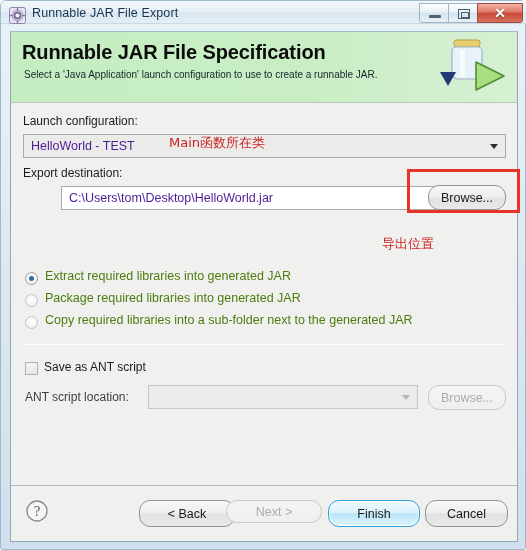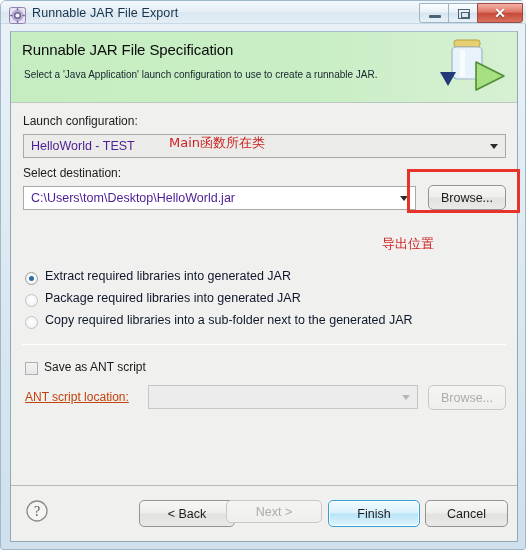--- a/index.html
+++ b/index.html
@@ -95,71 +95,71 @@
   
   .header {
     position: absolute;
     left: 0; top: 0;
     width: 506px; height: 71px;
     background: linear-gradient(to right, #c6edc2 0%, #c9eec5 60%, #d7f0d3 100%);
     border-bottom: 1px solid #b9c9bd;
   }
   .header-title {
     position: absolute; left: 11px; top: 9px;
-    font-size: 15px; font-weight: normal; color: #0b0b0b;
+    font-size: 20px; font-weight: bold; color: #0b0b0b;
     letter-spacing: -.1px;
   }
   .header-sub {
     position: absolute; left: 13px; top: 33px;
     width: 430px;
     font-size: 10px; color: #16242b; line-height: 20px;
   }
   .jar-art {
     position: absolute; right: 7px; top: 2px;
     width: 76px; height: 66px;
   }
 
   
   .form { position: absolute; left: 0; top: 72px; width: 506px; height: 400px; background:#f0f0ef; }
 
   .lbl {
     position: absolute;
     font-size: 12px; color: #1b1b1b;
     white-space: nowrap;
   }
-  .lbl.disabled { color: #c2410c; text-decoration: underline; }
+  .lbl.disabled { color: #404040; }
 
   .combo {
     position: absolute;
     height: 24px;
     background: #ebebea;
     border: 1px solid #a9a9a8;
     display: flex; align-items: center;
   }
   .combo .val {
     font-size: 12.5px; color: #4c1d95;
     padding-left: 7px; white-space: nowrap;
   }
   .combo .arrow {
     position: absolute; right: 7px; top: 50%;
     margin-top: -2px;
     width: 0; height: 0;
     border-left: 4px solid transparent;
     border-right: 4px solid transparent;
     border-top: 5px solid #2c2c2c;
   }
-  .combo.white { background: #ffffff; }
+  .combo.white { background: #ffffff; margin-left: 38px; }
   .combo.disabled { background: #ececec; border-color: #c6c6c6; }
   .combo.disabled .arrow { border-top-color: #b6b6b6; }
 
   .btn {
     position: absolute;
     height: 25px;
     border: 1px solid #949494;
-    border-radius: 5px;
+    border-radius: 11px;
     background: linear-gradient(to bottom, #f7f7f6 0%, #eeeeed 48%, #e2e2e0 52%, #e9e9e7 100%);
     font-size: 12.5px; color: #1b1b1b;
     display: flex; align-items: center; justify-content: center;
     cursor: default;
   }
   .btn.disabled {
     color: #acacac;
     border-color: #c9c9c9;
     background: linear-gradient(to bottom, #f4f4f3 0%, #efefee 100%);
   }
@@ -177,21 +177,21 @@
     border: 1px solid #a0a0a0;
     background: radial-gradient(circle at 50% 40%, #ffffff 0%, #f3f3f3 70%, #e3e3e3 100%);
   }
   .radio.checked::after {
     content: ""; position: absolute;
     left: 3px; top: 3px; width: 5px; height: 5px;
     border-radius: 50%;
     background: #2a6ca8;
   }
   .radio.dim { border-color: #c2c2c2; }
-  .radio-lbl { position: absolute; font-size: 12.5px; color: #0f172a; white-space: nowrap; }
+  .radio-lbl { position: absolute; font-size: 12.5px; color: #4d7c0f; white-space: nowrap; }
 
   .checkbox {
     position: absolute;
     width: 13px; height: 13px;
     border: 1px solid #b0b0b0;
     background: linear-gradient(to bottom, #f3f3f3 0%, #e8e8e8 100%);
   }
 
   .hrule {
     position: absolute; left: 11px;
@@ -284,21 +284,21 @@
 
     <div class="form">
 
       <div class="lbl" style="left:12px; top:10px;">Launch configuration:</div>
 
       <div class="combo" style="left:12px; top:30px; width:483px;">
         <span class="val">HelloWorld - TEST</span>
         <span class="arrow"></span>
       </div>
 
-      <div class="lbl" style="left:12px; top:62px;">Select destination:</div>
+      <div class="lbl" style="left:12px; top:62px;">Export destination:</div>
 
       <div class="combo white" style="left:12px; top:82px; width:393px;">
         <span class="val">C:\Users\tom\Desktop\HelloWorld.jar</span>
         <span class="arrow"></span>
       </div>
 
       <div class="btn" style="left:417px; top:81px; width:78px;">Browse...</div>
 
 
       <div class="radio checked" style="left:14px; top:168px;"></div>

